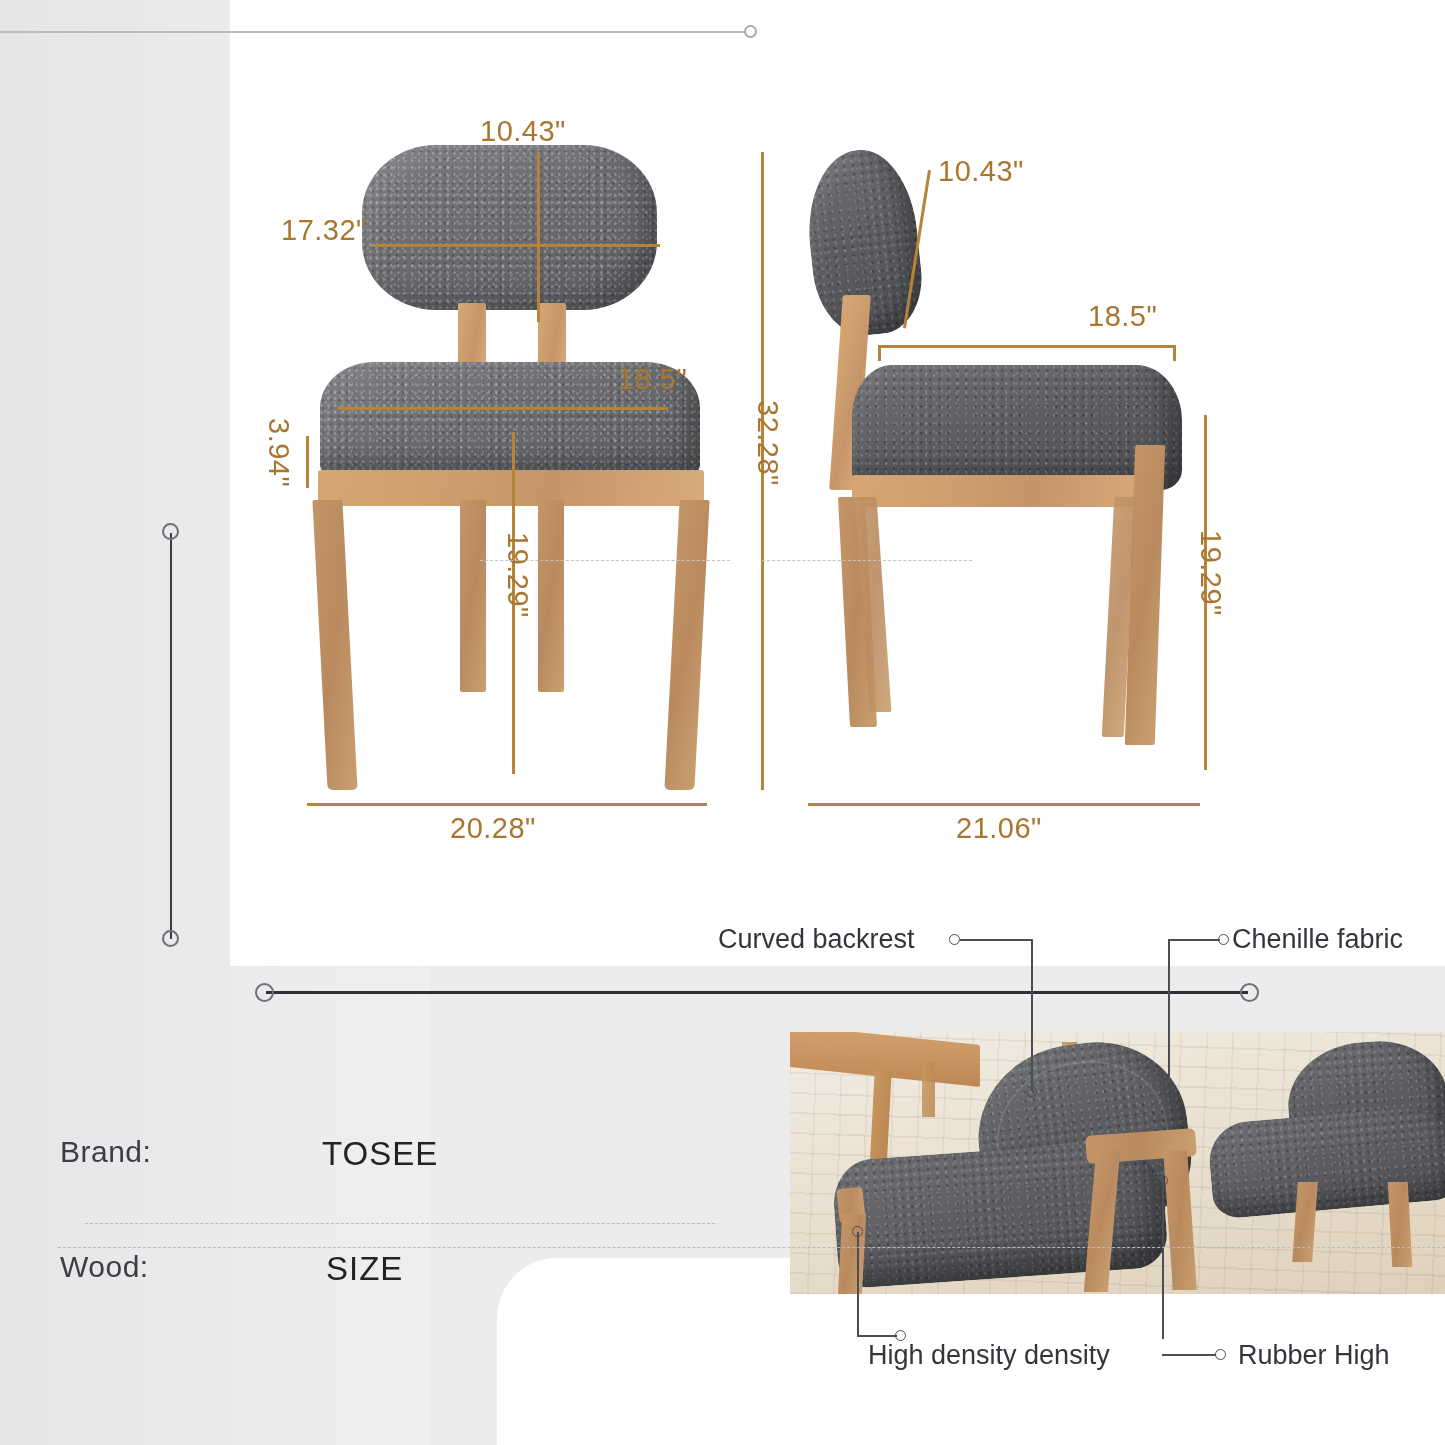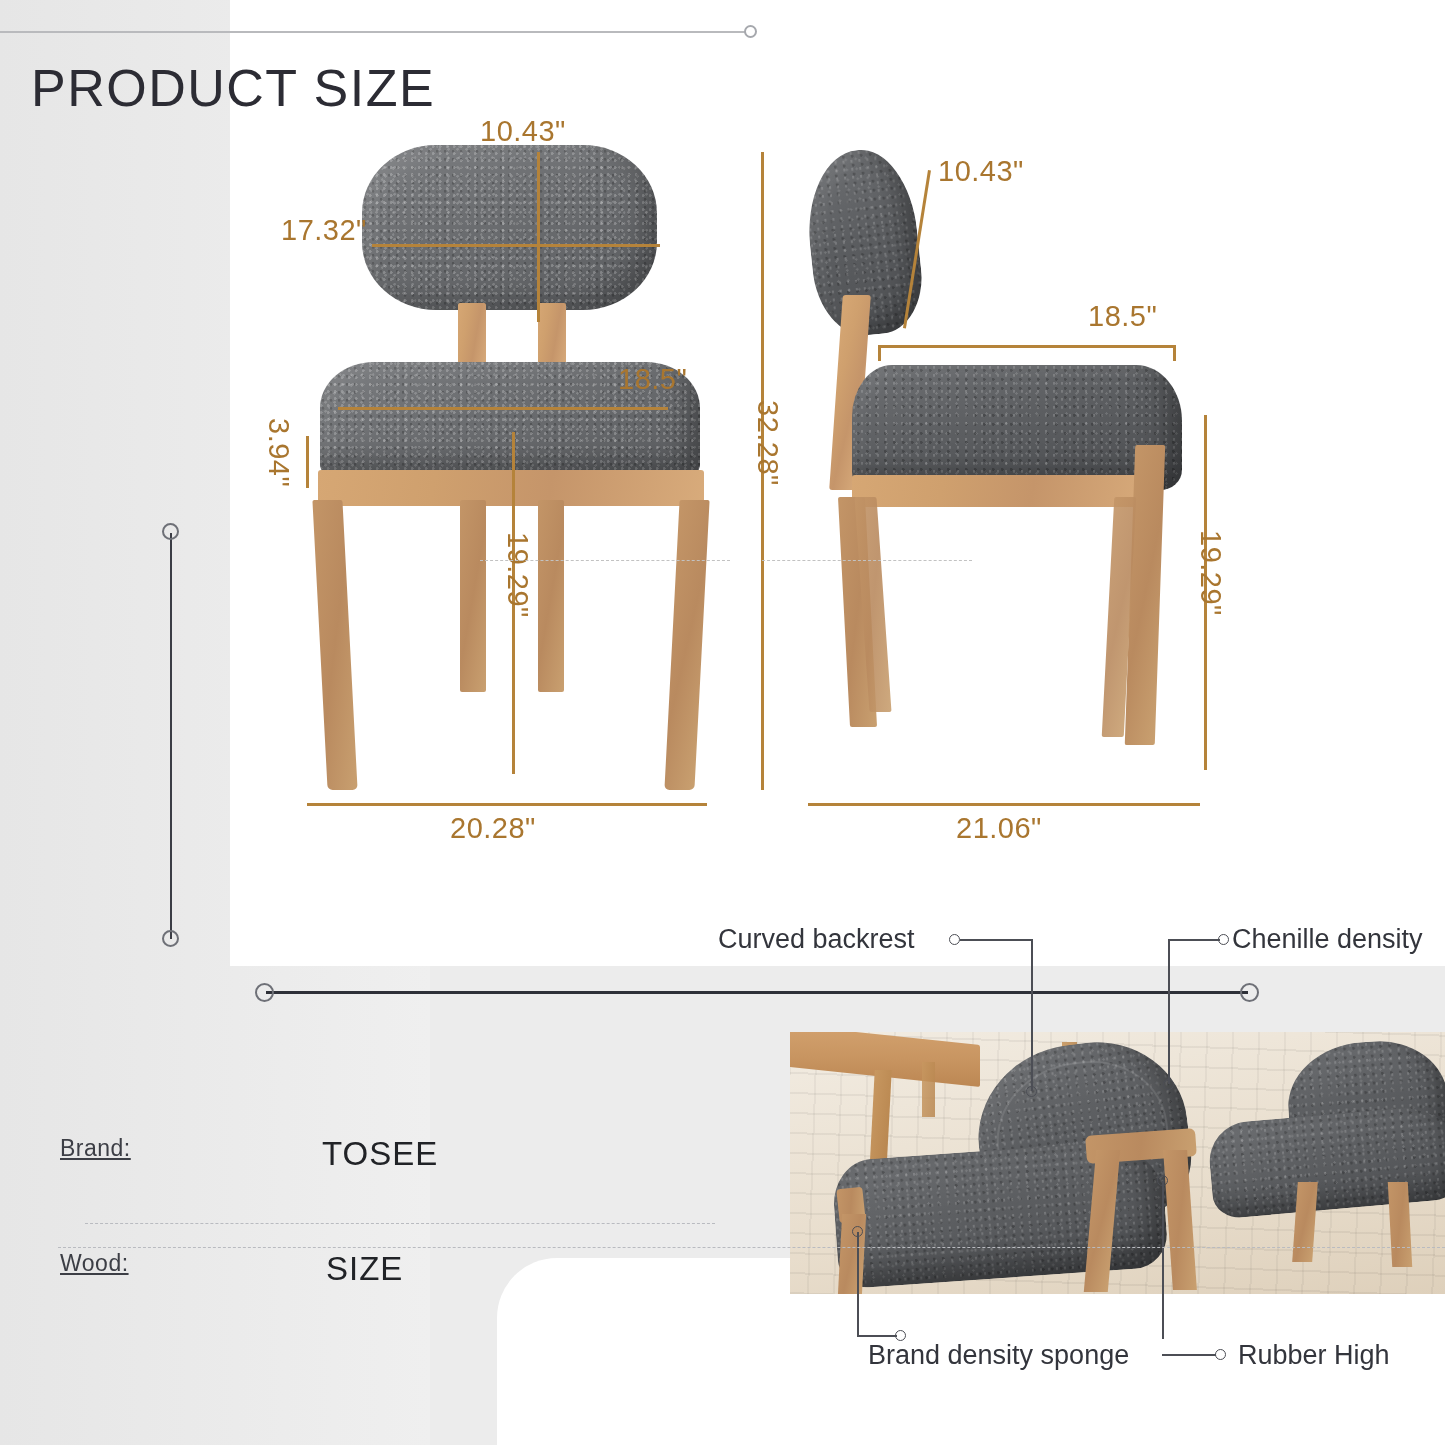--- a/index.html
+++ b/index.html
@@ -105,21 +105,21 @@
   .lead { position:absolute; background:#4c4e55; }
   .lead-h { height:1.6px; }
   .lead-v { width:1.6px; }
   .lead-dot {
     position:absolute; width:11px; height:11px; border:1.6px solid #4c4e55;
     border-radius:50%; background:transparent;
   }
 
   
   .spec-key {
-    position:absolute; font-size:23px; color:#3c3e45; letter-spacing:.5px;text-decoration:underline;
+    position:absolute; font-size:30px; color:#3c3e45; letter-spacing:.5px;
   }
   .spec-val {
     position:absolute; font-size:33px; color:#212327; letter-spacing:1px;
   }
   .spec-sep {
     position:absolute; height:0; border-top:1.5px dashed #b9bbc0;
   }
 
   
   .photo {
@@ -147,21 +147,20 @@
 <body>
 
 <div class="stage">
 
   <div class="bg-base"></div>
   <div class="bg-soft-grad"></div>
   <div class="card-white-main"></div>
   <div class="card-white-photo-bg"></div>
   <div class="card-white-bottom"></div>
 
-  <div class="page-title">PRODUCT SIZE</div>
 
   <div class="deco-line-top"></div>
   <div class="deco-dot top-right"></div>
 
   <div class="deco-vline"></div>
   <div class="deco-dot v-top"></div>
   <div class="deco-dot v-bottom"></div>
 
   <div class="deco-hline"></div>
   <div class="deco-dot h-left"></div>
@@ -286,27 +285,27 @@
     <div class="ph-chair-body wood-d" style="left:300px; top:118px; width:24px; height:142px; transform:skewX(-5deg);"></div>
     <div class="ph-chair-body wood-d" style="left:378px; top:118px; width:24px; height:140px; transform:skewX(4deg);"></div>
   </div>
 
   <div class="callout-label" style="left:718px; top:924px;">Curved backrest</div>
   <div class="lead-dot" style="left:949px; top:934px;"></div>
   <div class="lead lead-h" style="left:960px; top:939px; width:72px;"></div>
   <div class="lead lead-v" style="left:1031px; top:939px; height:152px;"></div>
   <div class="lead-dot" style="left:1026px; top:1086px;"></div>
 
-  <div class="callout-label" style="left:1232px; top:924px;">Chenille density</div>
+  <div class="callout-label" style="left:1232px; top:924px;">Chenille fabric</div>
   <div class="lead-dot" style="left:1218px; top:934px;"></div>
   <div class="lead lead-h" style="left:1168px; top:939px; width:52px;"></div>
   <div class="lead lead-v" style="left:1168px; top:939px; height:145px;"></div>
   <div class="lead-dot" style="left:1163px; top:1079px;"></div>
 
-  <div class="callout-label" style="left:868px; top:1340px;">Brand density sponge</div>
+  <div class="callout-label" style="left:868px; top:1340px;">High density density</div>
   <div class="lead-dot" style="left:852px; top:1226px;"></div>
   <div class="lead lead-v" style="left:857px; top:1232px; height:104px;"></div>
   <div class="lead lead-h" style="left:857px; top:1335px; width:40px;"></div>
   <div class="lead-dot" style="left:895px; top:1330px;"></div>
 
   <div class="callout-label" style="left:1238px; top:1340px;">Rubber High</div>
   <div class="lead-dot" style="left:1157px; top:1175px;"></div>
   <div class="lead lead-v" style="left:1162px; top:1181px; height:158px;"></div>
   <div class="lead lead-h" style="left:1162px; top:1354px; width:54px;"></div>
   <div class="lead-dot" style="left:1215px; top:1349px;"></div>

